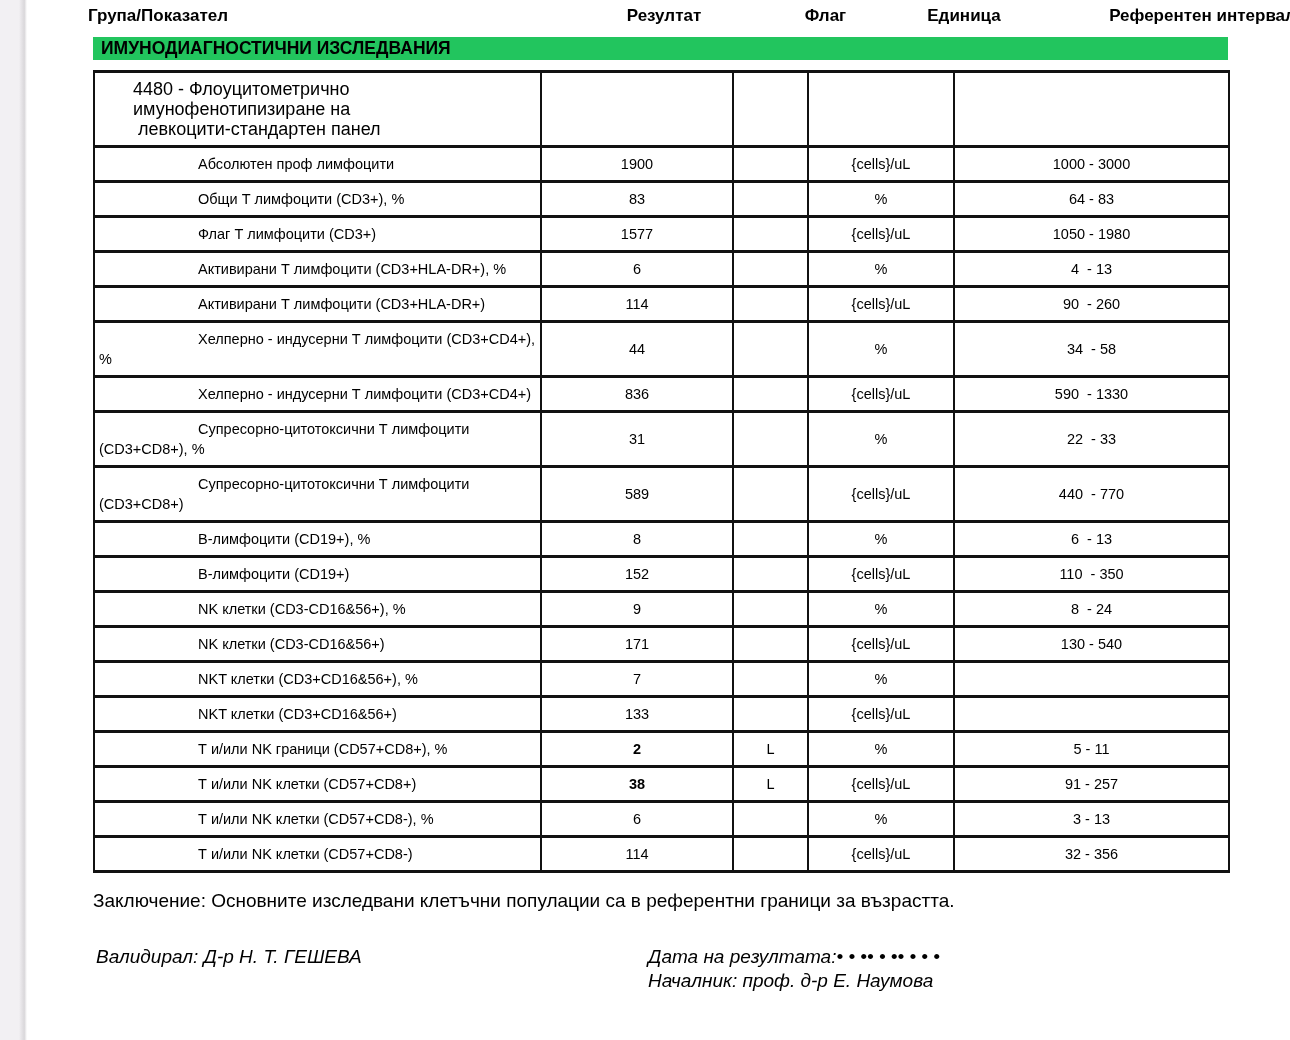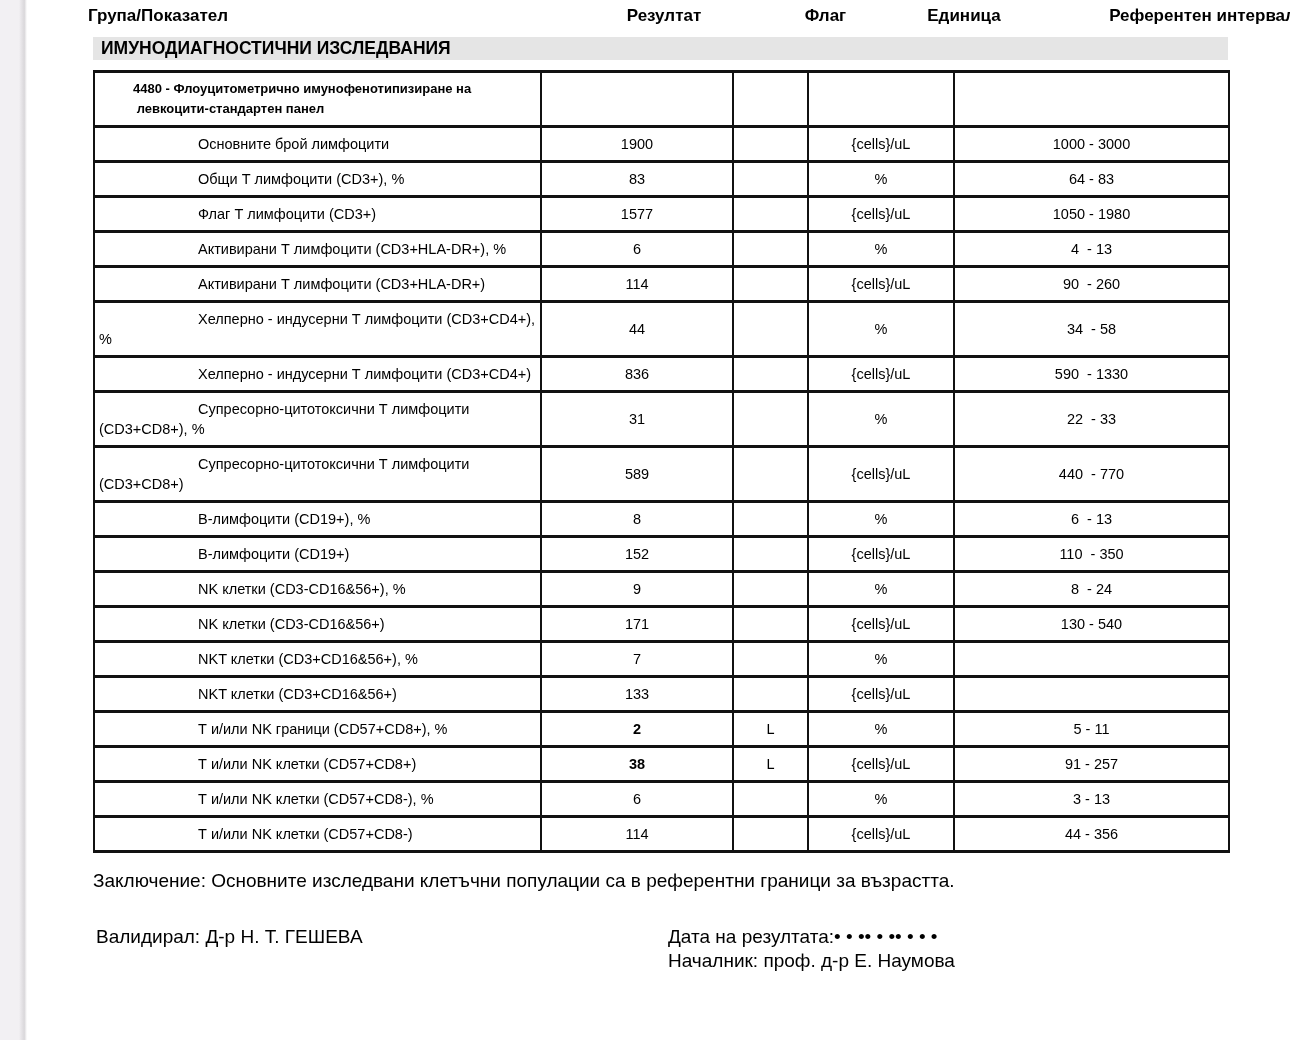--- a/index.html
+++ b/index.html
@@ -25,21 +25,21 @@
     font-weight: bold;
     font-size: 17px;
     line-height: 20px;
     gap: 28px;
   }
   .cols-header .h-group { text-align: left; margin-left: -5px; }
   .cols-header .h-c { text-align: center; }
   
   .section-banner {
     margin-top: 11px;
-    background: #e5e5e5;
+    background: #22c55e;
     font-weight: bold;
     font-size: 17.5px;
     line-height: 23px;
     padding: 0 8px;
     height: 23px;
     color: #000000;
   }
   
   table.results {
     margin-top: 10px;
@@ -60,36 +60,35 @@
   }
   td.c-name {
     text-align: left;
     white-space: pre-wrap;
     text-indent: 99px;
     padding-left: 4px;
   }
   tr.panel-row td.c-name {
     text-indent: 0;
     padding-left: 38px;
-    font-size: 13px;
-    font-weight: bold;
+    font-size: 18px;
   }
   tr.panel-row td { height: 55px; }
   td.c-result, td.c-flag, td.c-unit, td.c-ref { text-align: center; }
   td.c-ref { white-space: pre; }
   td.c-result.bold { font-weight: bold; }
   
   .conclusion {
     margin-top: 16px;
     font-size: 19px;
     line-height: 24px;
   }
-  .sign-block { position: relative; margin-top: 32px; height: 62px; font-size: 19px; }
+  .sign-block { position: relative; margin-top: 32px; height: 62px; font-size: 19px; font-style: italic; }
   .validated { position: absolute; left: 3px; top: 0; line-height: 24px; }
-  .right-sign { position: absolute; left: 575px; top: 0; line-height: 24px; }
+  .right-sign { position: absolute; left: 555px; top: 0; line-height: 24px; }
   .right-sign .row2 { margin-top: 0; }
 </style>
 </head>
 <body>
 
 <div class="edge-strip"></div>
 
 <div class="content">
 
   <div class="cols-header">
@@ -114,21 +113,21 @@
       <tr class="panel-row">
         <td class="c-name">4480 - Флоуцитометрично имунофенотипизиране на
  левкоцити-стандартен панел</td>
         <td class="c-result"></td>
         <td class="c-flag"></td>
         <td class="c-unit"></td>
         <td class="c-ref"></td>
       </tr>
 
   <tr>
-    <td class="c-name">Основните брой лимфоцити</td>
+    <td class="c-name">Абсолютен проф лимфоцити</td>
     <td class="c-result">1900</td>
     <td class="c-flag"></td>
     <td class="c-unit">{cells}/uL</td>
     <td class="c-ref">1000 - 3000</td>
   </tr>
 
   <tr>
     <td class="c-name">Общи Т лимфоцити (CD3+), %</td>
     <td class="c-result">83</td>
     <td class="c-flag"></td>
@@ -266,21 +265,21 @@
     <td class="c-flag"></td>
     <td class="c-unit">%</td>
     <td class="c-ref">3 - 13</td>
   </tr>
 
   <tr>
     <td class="c-name">Т и/или NK клетки (CD57+CD8-)</td>
     <td class="c-result">114</td>
     <td class="c-flag"></td>
     <td class="c-unit">{cells}/uL</td>
-    <td class="c-ref">44 - 356</td>
+    <td class="c-ref">32 - 356</td>
   </tr>
 </tbody>
   </table>
 
   <div class="conclusion">Заключение: Основните изследвани клетъчни популации са в референтни граници за възрастта.</div>
 
   <div class="sign-block">
     <div class="validated">Валидирал: Д-р Н. Т. ГЕШЕВА</div>
     <div class="right-sign">
       <div class="row1"><span>Дата на резултата:</span><span>• • •• • •• • • •</span></div>

